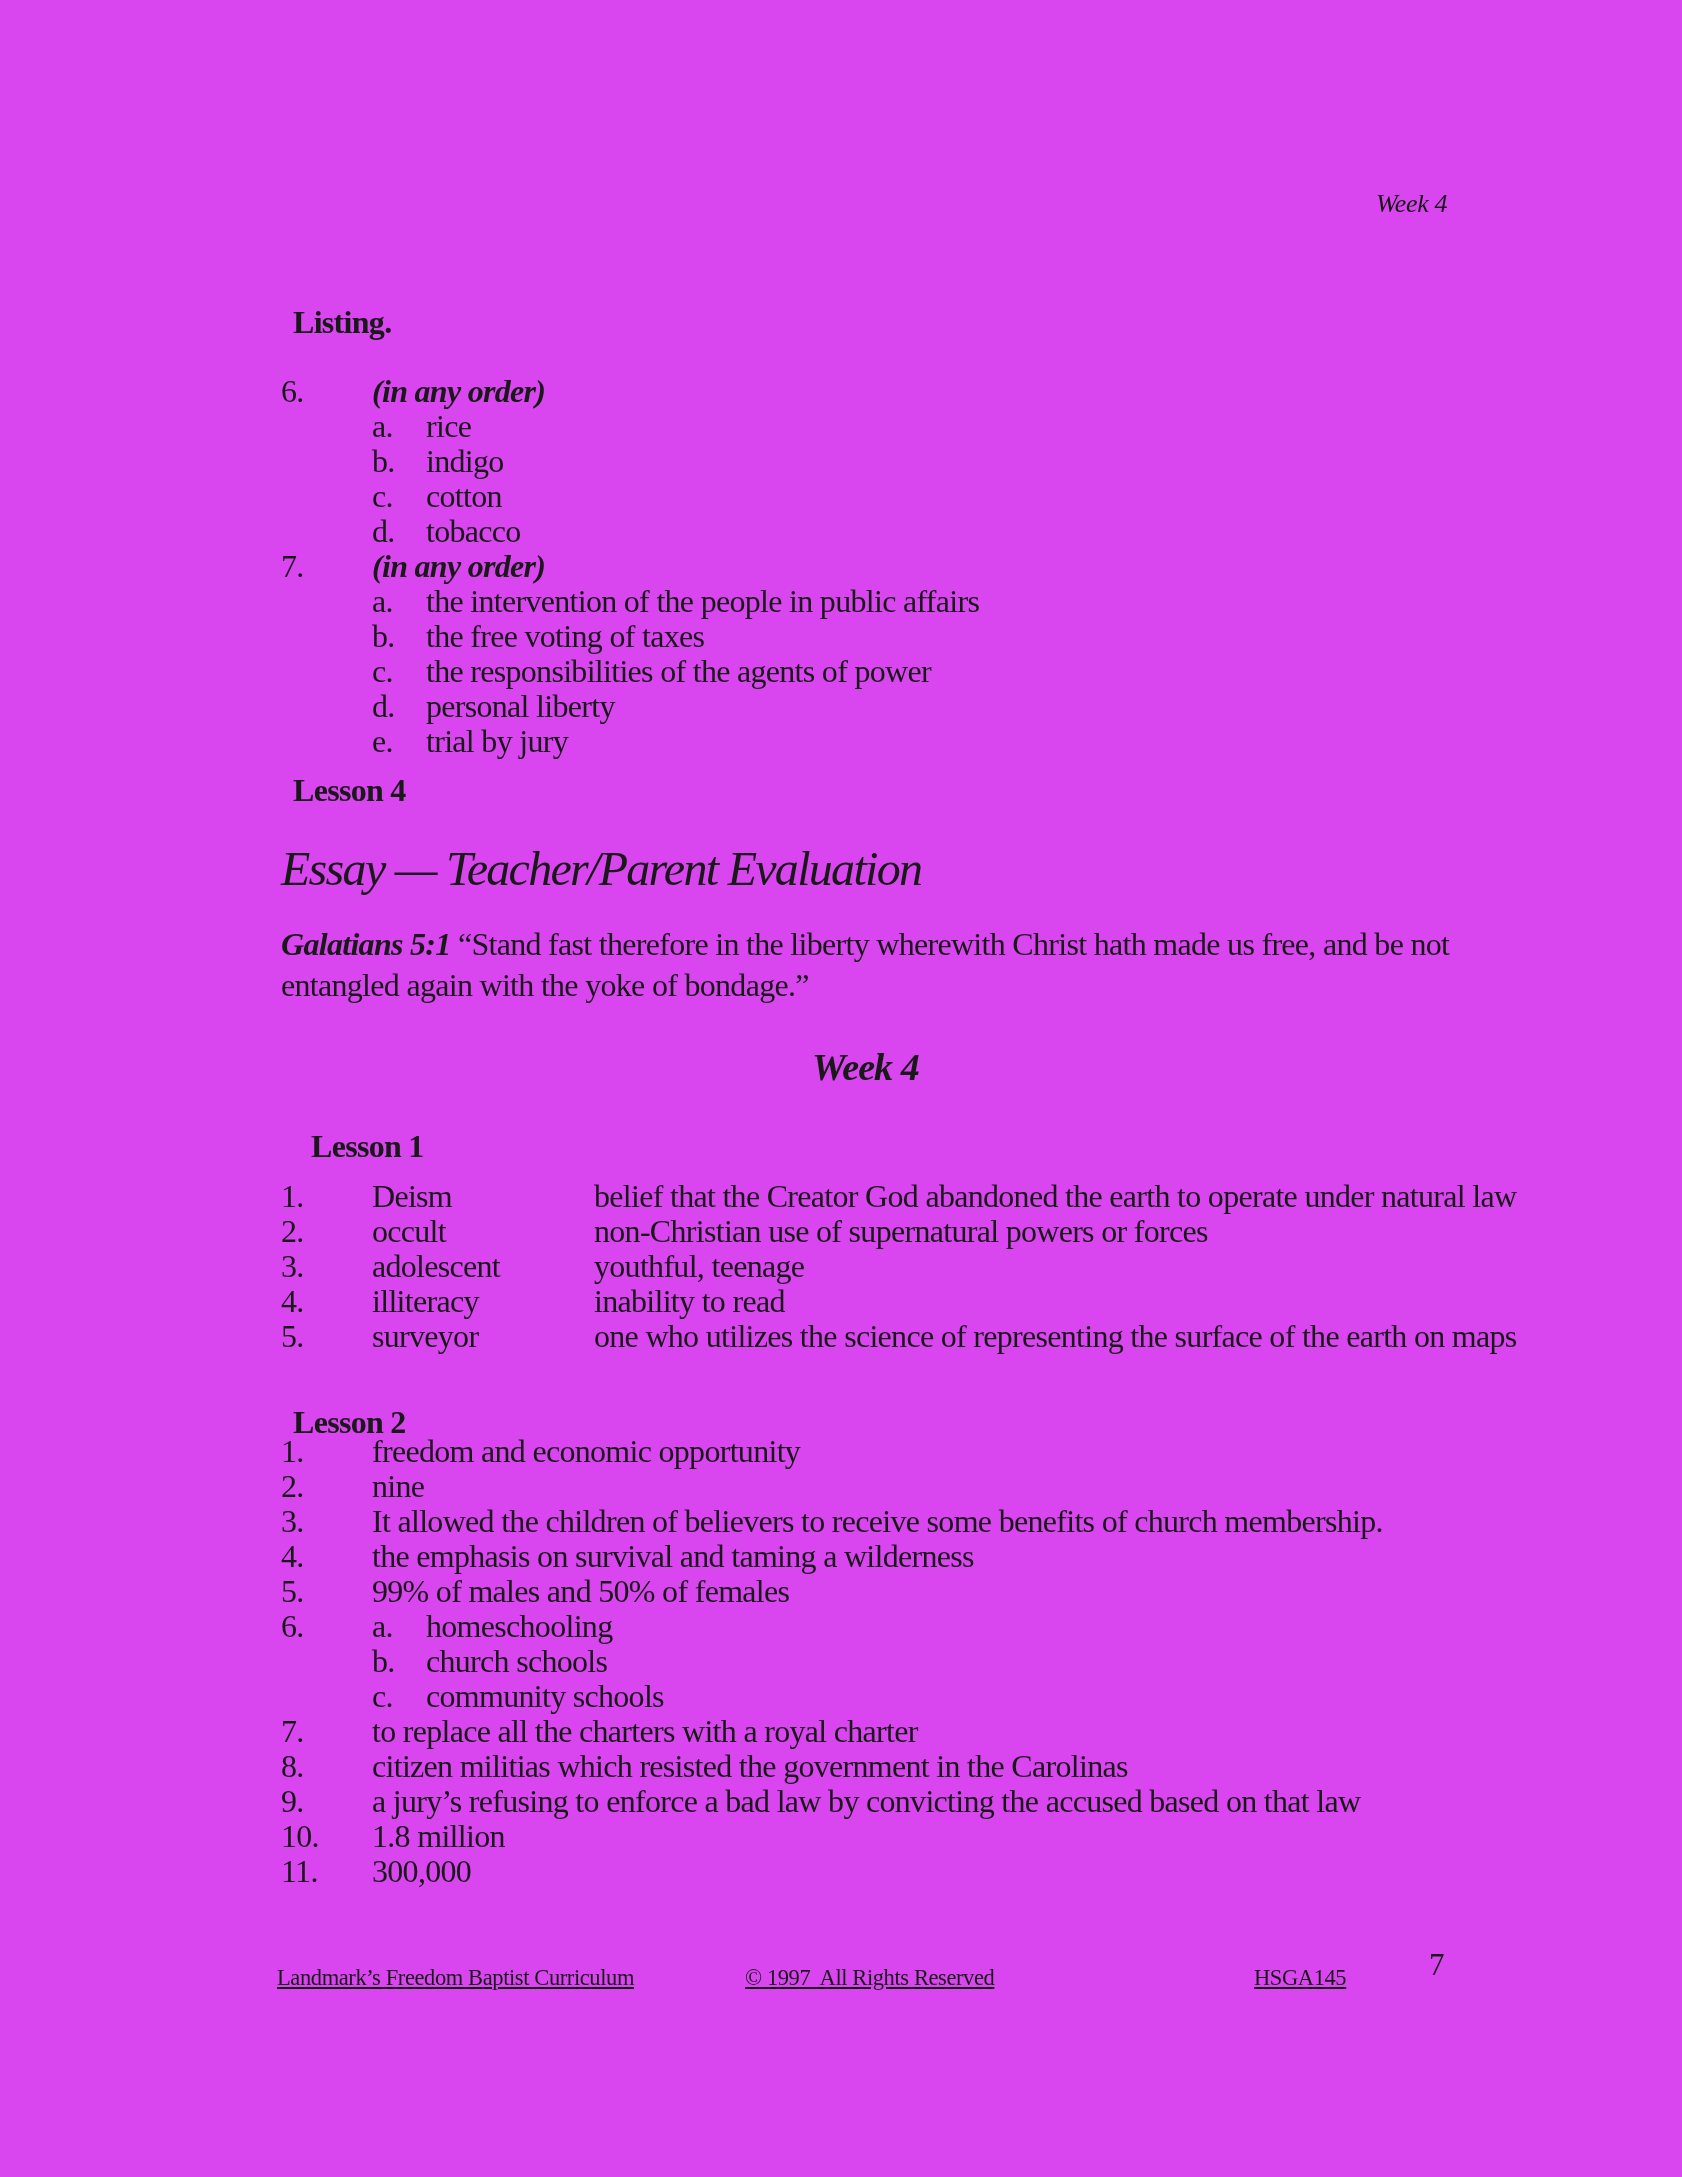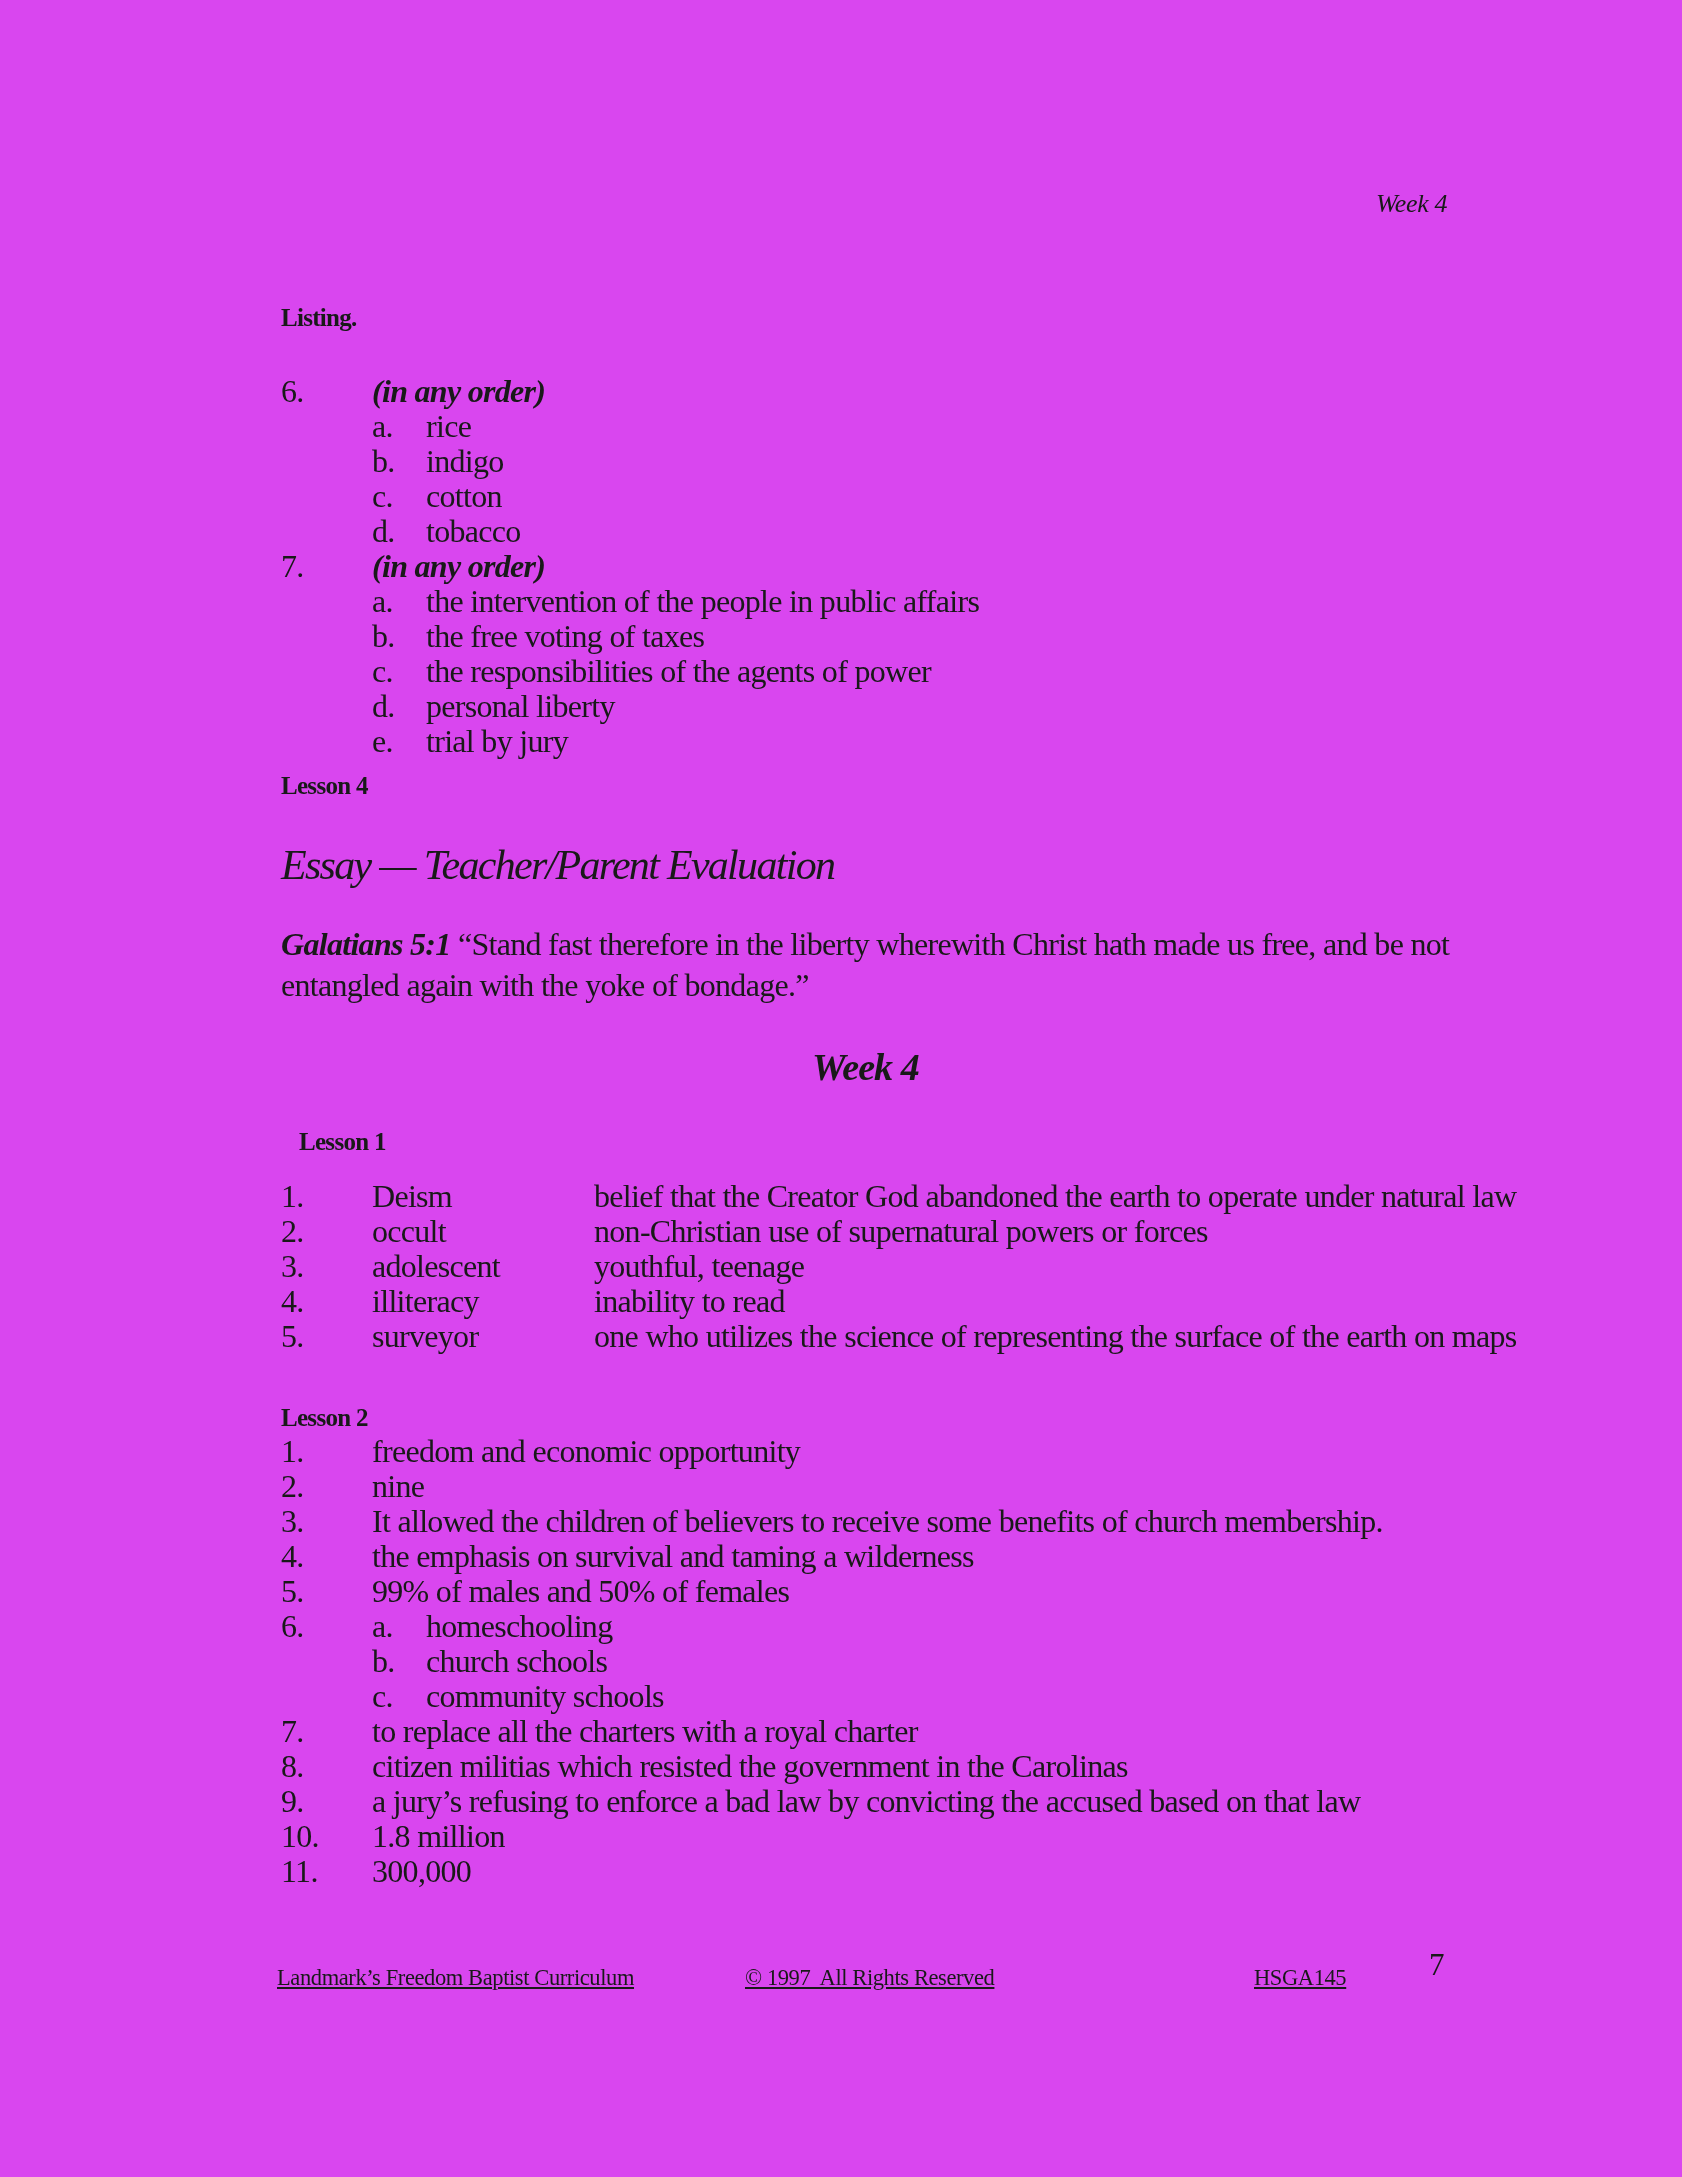--- a/index.html
+++ b/index.html
@@ -7,28 +7,28 @@
     position:relative;
     width:1683px;height:2177px;
     background:#d946ef;
     overflow:hidden;
     font-family:"Liberation Serif","DejaVu Serif",serif;
     color:#191919;
   }
   .abs{position:absolute;}
   .italic{font-style:italic;font-weight:bold;}
   .body-text{font-size:32px;letter-spacing:-0.7px;white-space:nowrap;}
-  .section-hdr{font-size:25px;font-weight:bold;letter-spacing:-0.7px;line-height:1.15;white-space:nowrap;}
+  .section-hdr{font-size:32px;font-weight:bold;letter-spacing:-0.7px;line-height:1.15;white-space:nowrap;margin-left:12px;}
   .row{display:flex;align-items:baseline;height:35px;line-height:35px;}
   .row41{height:35px;line-height:35px;}
   .c-num{flex:0 0 91px;}
   .c-let{flex:0 0 54px;}
   .c-term{flex:0 0 222px;}
   .hdr-right{font-size:26px;font-style:italic;letter-spacing:-0.4px;white-space:nowrap;}
-  .essay-hdr{font-size:42px;font-style:italic;letter-spacing:-1.7px;white-space:nowrap;}
+  .essay-hdr{font-size:48px;font-style:italic;letter-spacing:-1.7px;white-space:nowrap;}
   .week-center{font-size:38px;font-weight:bold;font-style:italic;letter-spacing:-0.9px;text-align:center;padding-left:48px;white-space:nowrap;}
   .verse{font-size:32px;letter-spacing:-0.7px;line-height:41px;white-space:nowrap;}
   .footer-text{font-size:22.5px;letter-spacing:-0.4px;white-space:nowrap;text-decoration:underline;}
   .page-num{font-size:31px;letter-spacing:0;white-space:nowrap;}
 </style>
 </head>
 <body>
 
 <div class="page">
 

